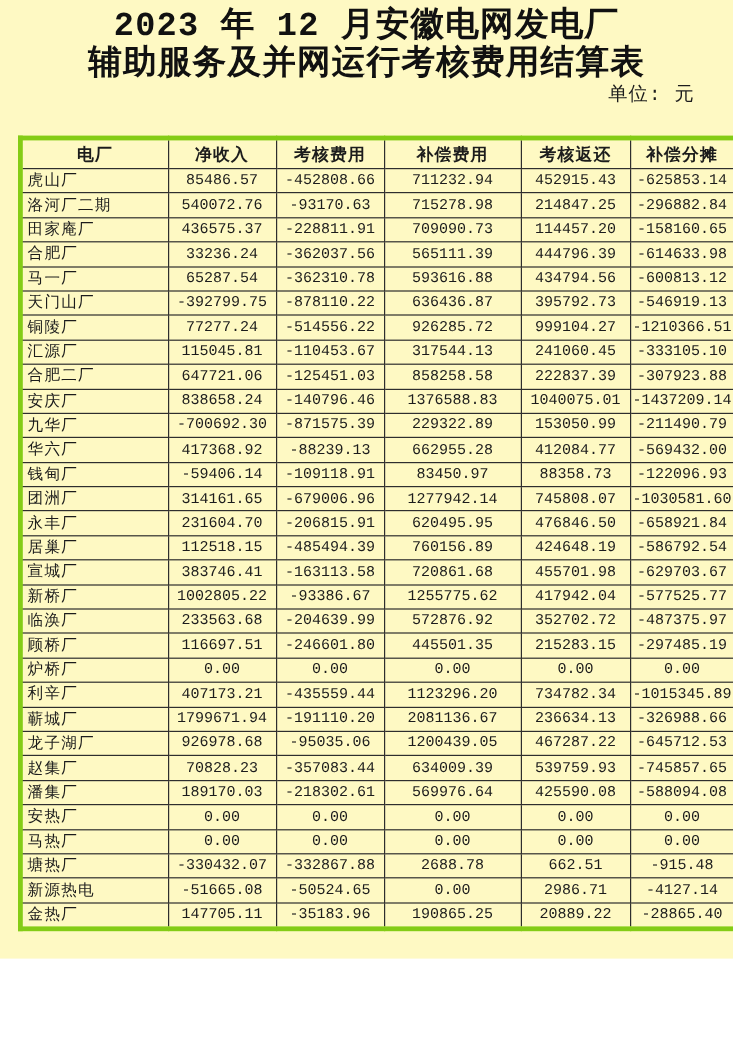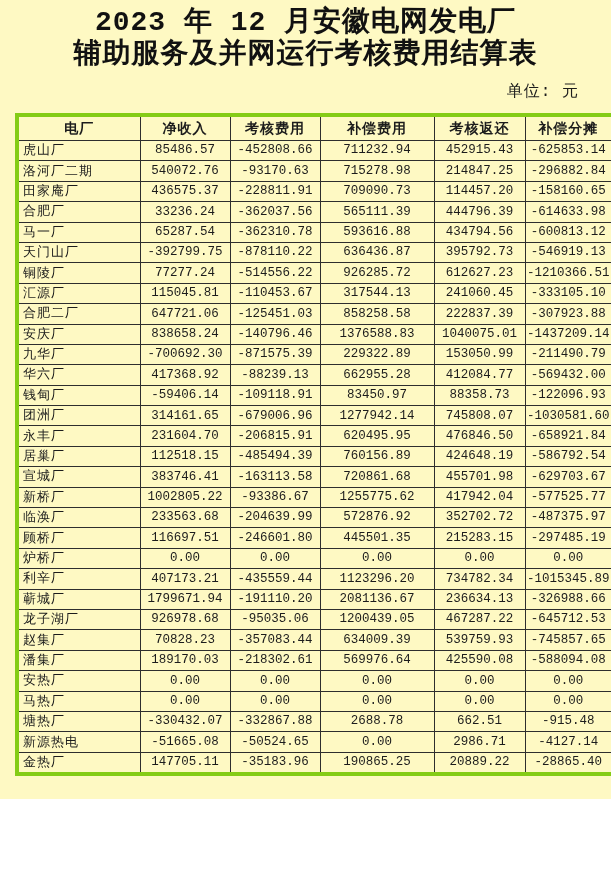--- a/index.html
+++ b/index.html
@@ -20,21 +20,21 @@
     padding-top: 7px;
     text-align: center;
     font-weight: bold;
     font-size: 28px;
     line-height: 32px;
     letter-spacing: 1px;
     color: #111111;
   }
   .unit {
     position: absolute;
-    top: 81px;
+    top: 68px;
     right: 32px;
     font-size: 16px;
     letter-spacing: 1px;
   }
   table.settlement {
     position: absolute;
     top: 113px;
     left: 15px;
     width: 596px;
     border-collapse: collapse;
@@ -146,21 +146,21 @@
           <td>-878110.22</td>
           <td>636436.87</td>
           <td>395792.73</td>
           <td>-546919.13</td>
         </tr>
         <tr>
           <td class="name">铜陵厂</td>
           <td>77277.24</td>
           <td>-514556.22</td>
           <td>926285.72</td>
-          <td>612627.23</td>
+          <td>999104.27</td>
           <td>-1210366.51</td>
         </tr>
         <tr>
           <td class="name">汇源厂</td>
           <td>115045.81</td>
           <td>-110453.67</td>
           <td>317544.13</td>
           <td>241060.45</td>
           <td>-333105.10</td>
         </tr>

